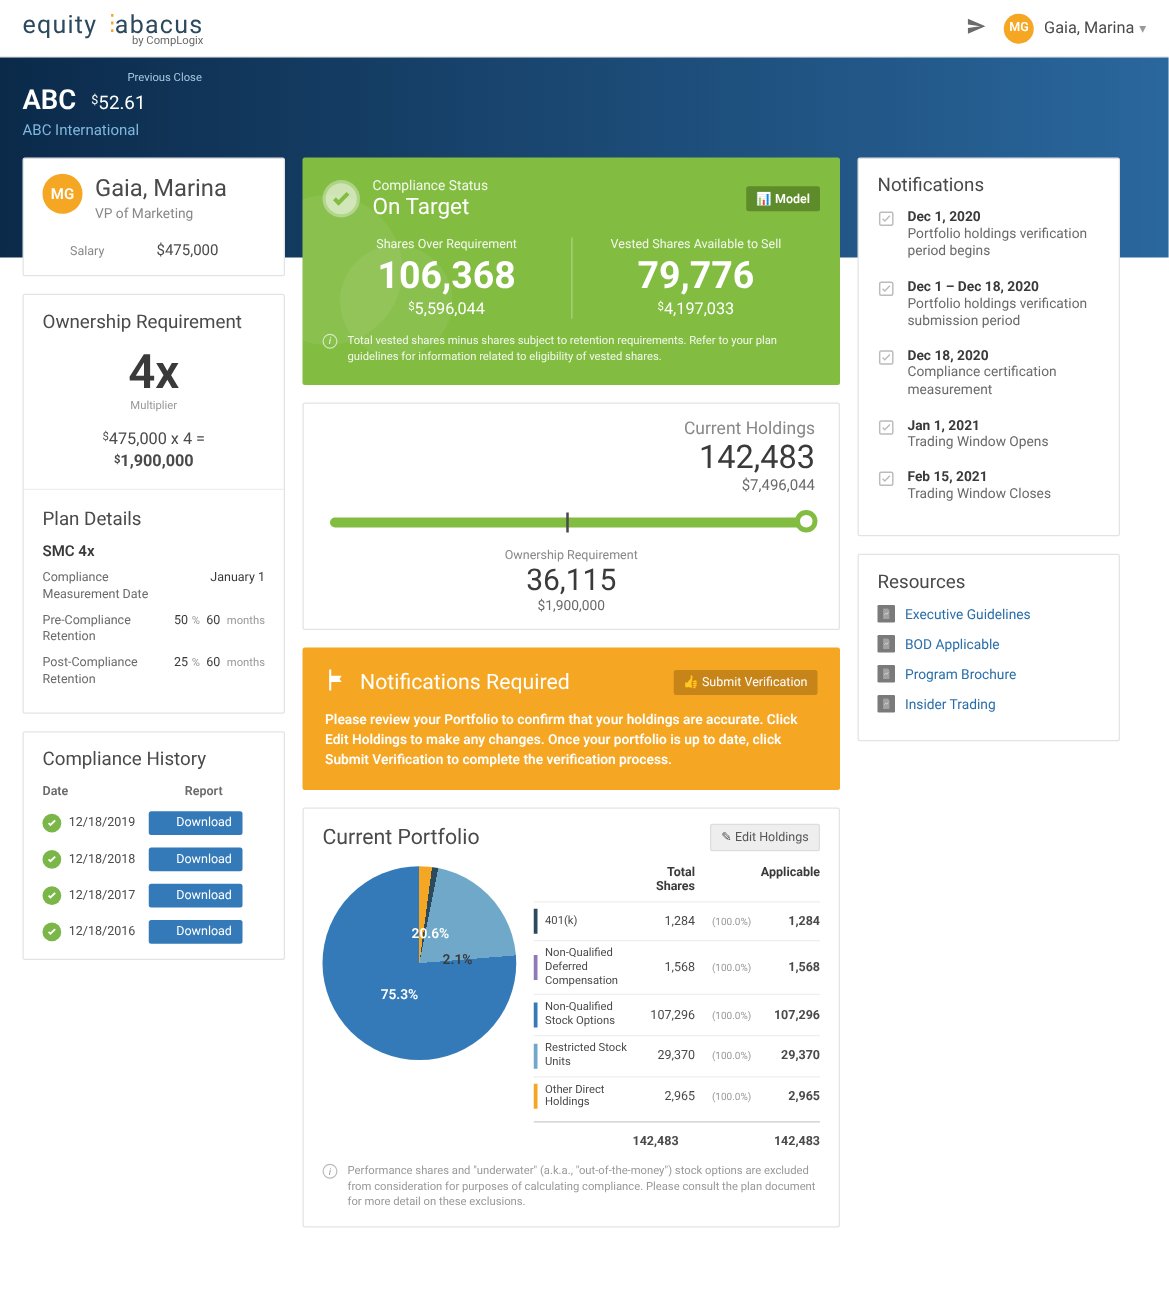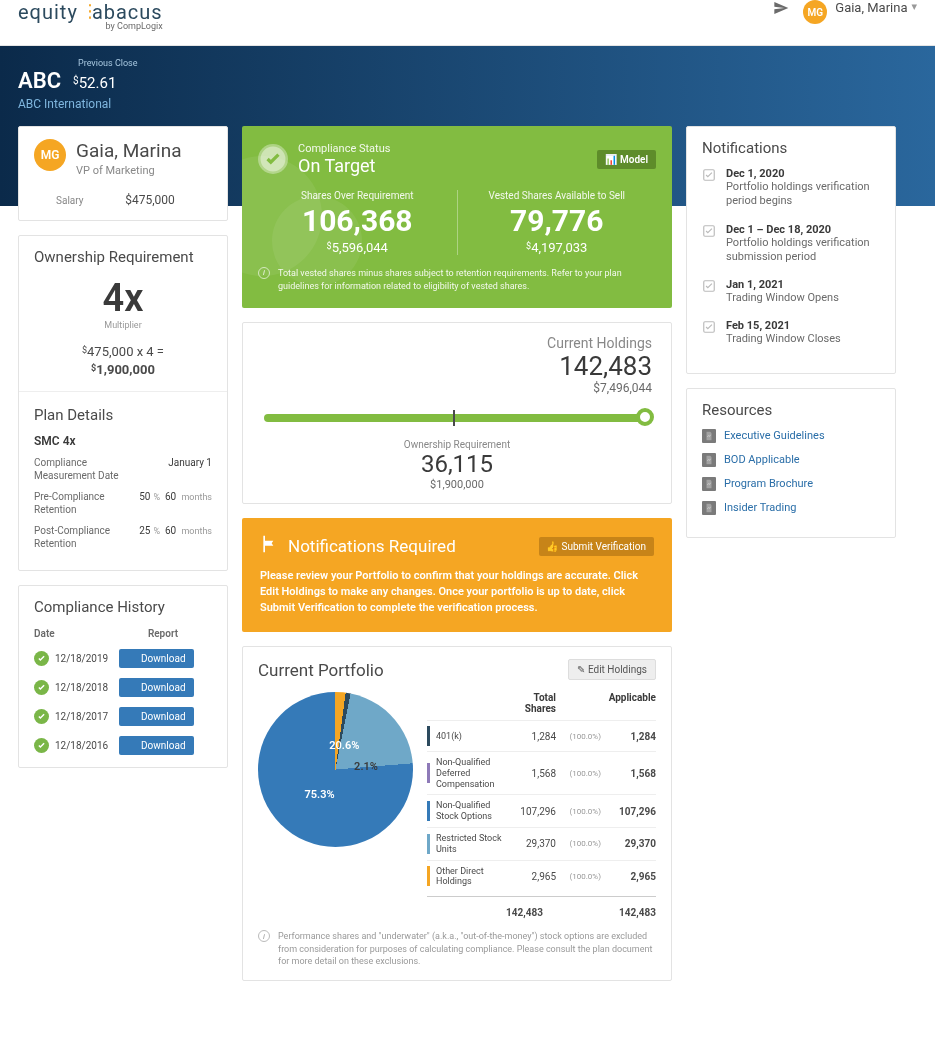--- a/index.html
+++ b/index.html
@@ -1,28 +1,28 @@
 <!DOCTYPE html>
 <html><head>
 <meta charset="utf-8">
 <style>
 * { margin:0; padding:0; box-sizing:border-box; font-family:-apple-system,"Segoe UI",Roboto,Arial,sans-serif; }
 body { background:#fff; width:935px; }
-.topbar { height:46px; display:flex; align-items:flex-start; padding:0 18px; border-bottom:1px solid #e5e5e5; }
+.topbar { height:46px; display:flex; align-items:center; padding:0 18px; border-bottom:1px solid #e5e5e5; }
 .logo-txt { font-size:20px; letter-spacing:1px; color:#2c4a5e; }
 .logo-dots { display:inline-block; width:8px; margin:0 3px; }
 .logo-dots::before { content:"⋮"; color:#f5a623; font-size:18px; line-height:0; position:relative; top:-2px; }
 .byline { font-size:9px; color:#6a6a6a; text-align:right; margin-top:-3px; margin-left:70px; }
 .spacer { flex:1; }
 .send-icon { color:#6b6b6b; font-size:15px; margin-right:14px; }
 .avatar { width:24px; height:24px; border-radius:50%; background:#f5a623; color:#fff; font-size:10px; font-weight:600; display:inline-flex; align-items:center; justify-content:center; margin-right:8px; }
 .user-name { font-size:13px; color:#4a4a4a; margin-right:4px; }
 .chev { color:#999; font-size:11px; }
 .hero { background:linear-gradient(to right,#0b2a4a,#2a679d); height:160px; padding:12px 18px; color:#fff; position:relative; }
-.hero .prev { font-size:9px; color:#a8c8e0; margin-left:60px; }
+.hero .prev { font-size:9px; color:#a8c8e0; margin-left:84px; }
 .hero .price-row { display:flex; align-items:baseline; gap:12px; }
 .hero .ticker { font-size:22px; font-weight:600; }
 .hero .price { font-size:15px; }
 .hero .sup { font-size:10px; position:relative; top:-4px; }
 .hero .company { font-size:12px; color:#7fb6de; margin-top:4px; }
 .main { padding:0 18px 18px 18px; margin-top:-80px; position:relative; display:flex; gap:14px; align-items:flex-start; }
 .col { display:flex; flex-direction:column; gap:14px; }
 .col-left { width:210px; }
 .col-mid { width:430px; }
 .col-right { width:210px; }
@@ -408,20 +408,30 @@
               <div class="notif-date">Dec 1 – Dec 18, 2020</div>
               <div class="notif-txt">Portfolio holdings verification submission period</div>
             </div>
           </div>
           <div class="notif-item">
             <span class="notif-ck"><svg viewBox="0 0 24 24" fill="none" stroke="#bbb" stroke-width="2">
                 <rect x="3" y="3" width="18" height="18" rx="2"></rect>
                 <path d="M7 12l3 3 7-7"></path>
               </svg></span>
             <div>
+              <div class="notif-date">Dec 18, 2020</div>
+              <div class="notif-txt">Compliance certification measurement</div>
+            </div>
+          </div>
+          <div class="notif-item">
+            <span class="notif-ck"><svg viewBox="0 0 24 24" fill="none" stroke="#bbb" stroke-width="2">
+                <rect x="3" y="3" width="18" height="18" rx="2"></rect>
+                <path d="M7 12l3 3 7-7"></path>
+              </svg></span>
+            <div>
               <div class="notif-date">Jan 1, 2021</div>
               <div class="notif-txt">Trading Window Opens</div>
             </div>
           </div>
           <div class="notif-item">
             <span class="notif-ck"><svg viewBox="0 0 24 24" fill="none" stroke="#bbb" stroke-width="2">
                 <rect x="3" y="3" width="18" height="18" rx="2"></rect>
                 <path d="M7 12l3 3 7-7"></path>
               </svg></span>
             <div>

